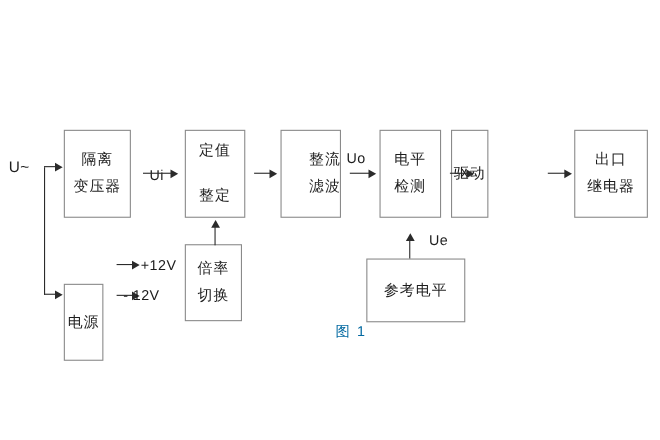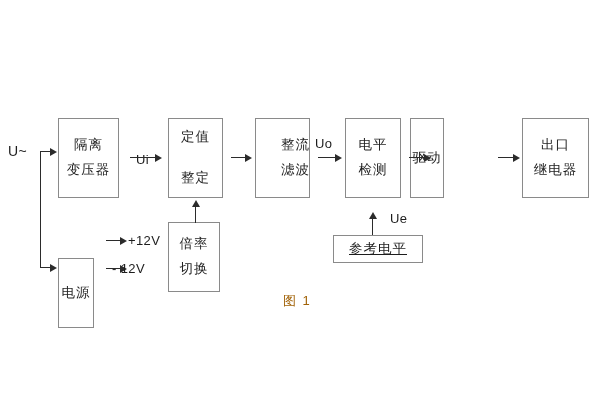--- a/index.html
+++ b/index.html
@@ -44,23 +44,24 @@
   .wire.h{height:1.4px;}
   .wire.v{width:1.4px;}
 
   
   .head{position:absolute;width:0;height:0;}
   .head.r{border-top:4px solid transparent;border-bottom:4px solid transparent;border-left:7px solid #2b2b2b;}
   .head.u{border-left:4px solid transparent;border-right:4px solid transparent;border-bottom:7px solid #2b2b2b;}
 
   .caption{
     position:absolute;
-    color:#a16207;
+    color:#0369a1;
     font-size:13px;
     letter-spacing:1.5px;
+    margin-left:22px;
   }
 </style>
 </head>
 <body>
 
 <div id="canvas">
 
   <div class="lbl big" style="left:8px;top:143px;">U~</div>
 
   <div class="wire v" style="left:40px;top:152px;height:116px;"></div>
@@ -117,21 +118,21 @@
 
   <div class="blk" style="left:58px;top:222px;width:36px;height:70px;margin-top:36px;">
     <span class="ln">电源</span>
   </div>
 
   <div class="blk" style="left:168px;top:222px;width:52px;height:70px;">
     <span class="ln">倍率</span>
     <span class="ln">切换</span>
   </div>
 
-  <div class="blk" style="left:333px;top:235px;width:90px;height:28px;text-decoration:underline;">
+  <div class="blk" style="left:333px;top:235px;width:90px;height:58px;">
     <span class="ln">参考电平</span>
   </div>
 
   <div class="wire h" style="left:106px;top:240px;width:16px;"></div>
   <div class="head r" style="left:120px;top:237px;"></div>
   <div class="lbl" style="left:128px;top:233px;">+12V</div>
 
   <div class="wire h" style="left:106px;top:268px;width:16px;"></div>
   <div class="head r" style="left:120px;top:265px;"></div>
   <div class="lbl" style="left:112px;top:261px;">- 12V</div>

